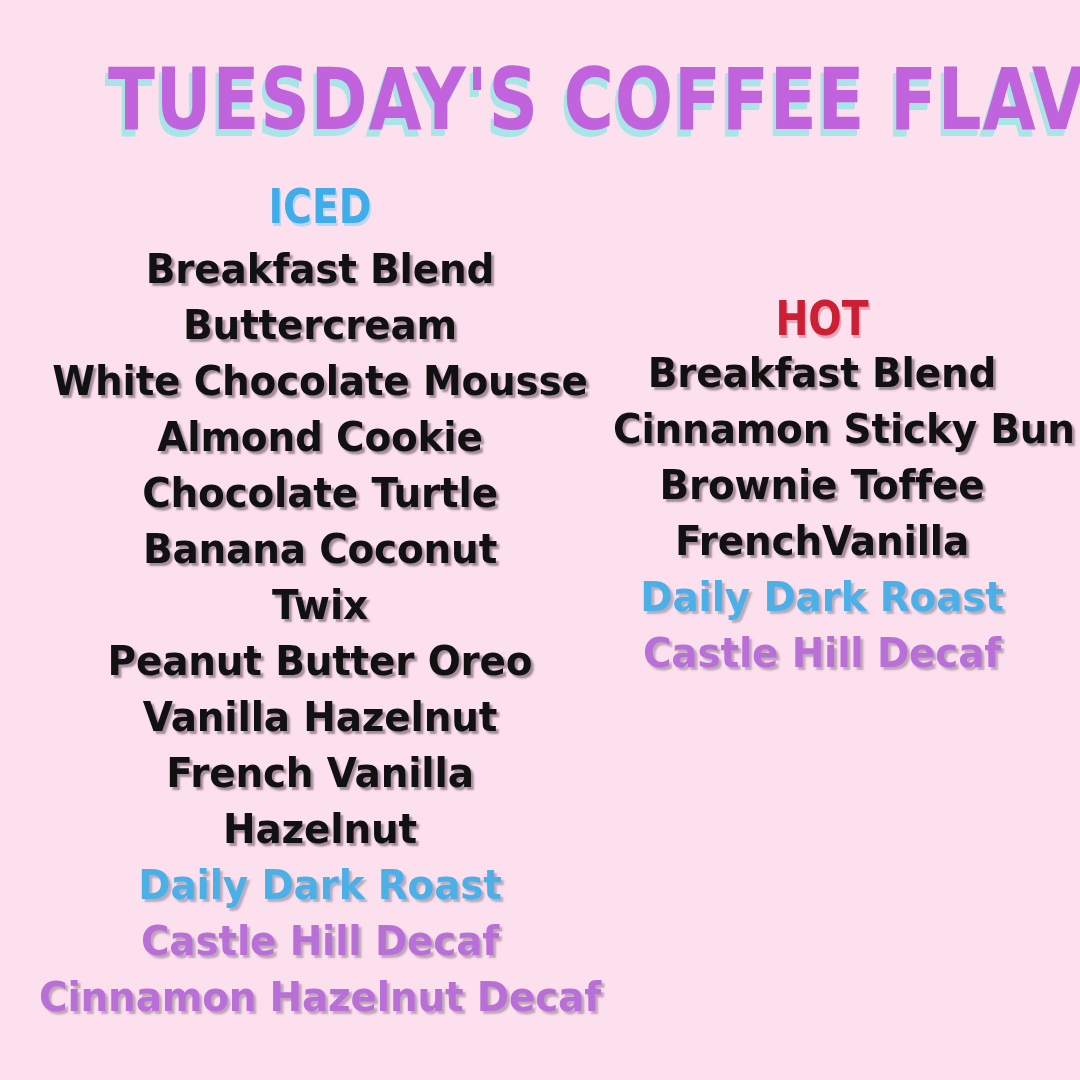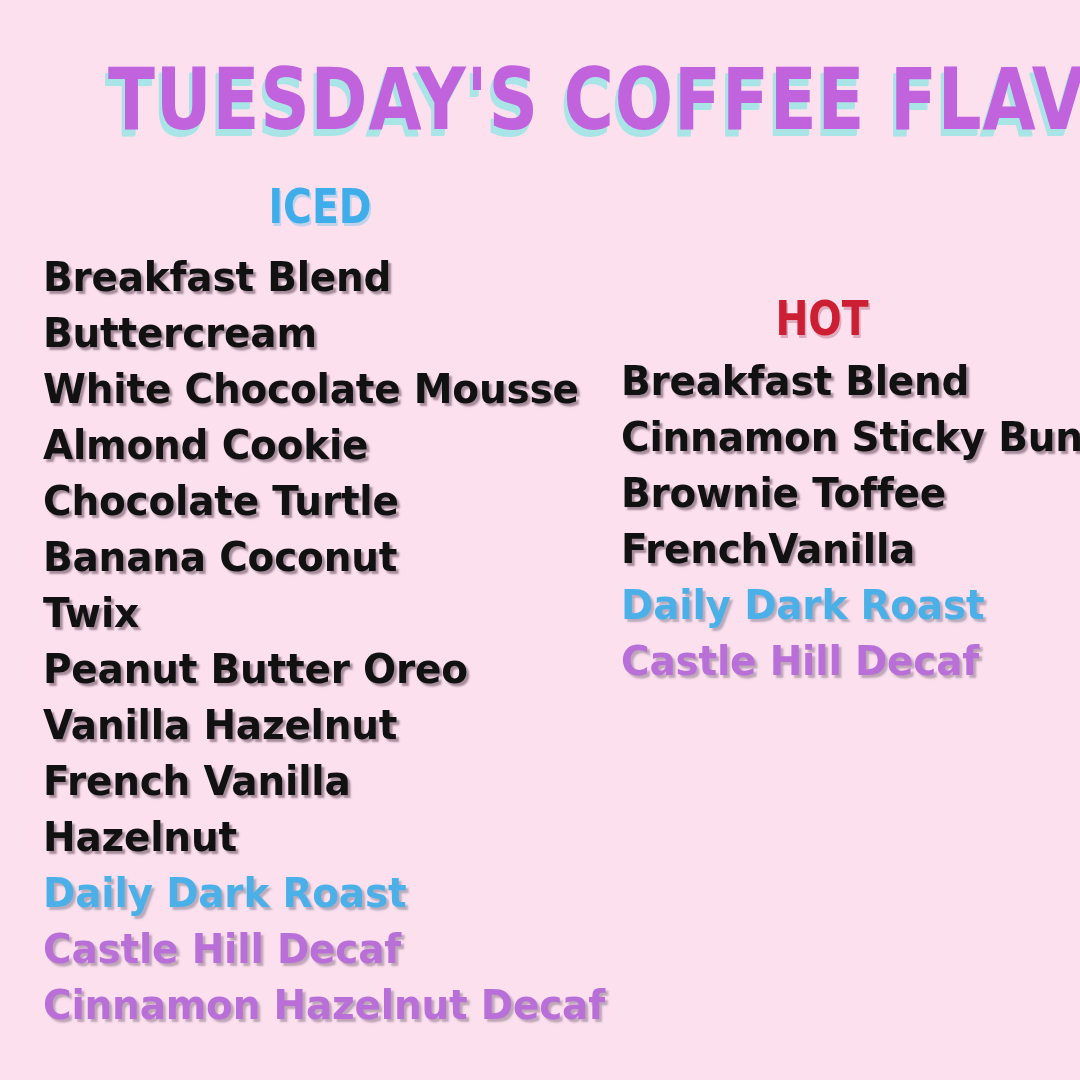--- a/index.html
+++ b/index.html
@@ -67,24 +67,24 @@
     top: 294px;
     width: 440px;
     text-align: center;
     color: #cc1f33;
     text-shadow: 2px 3px 0 rgba(180,90,110,0.40);
   }
 
   
   .flavor-list {
     position: absolute;
-    margin: 8px;
+    margin: 0;
     padding: 0;
     list-style: none;
-    text-align: left;
+    text-align: center;
   }
   .flavor-list.iced {
     left: 20px;
     top: 241px;
     width: 600px;
   }
   .flavor-list.hot {
     left: 602px;
     top: 345px;
     width: 440px;

